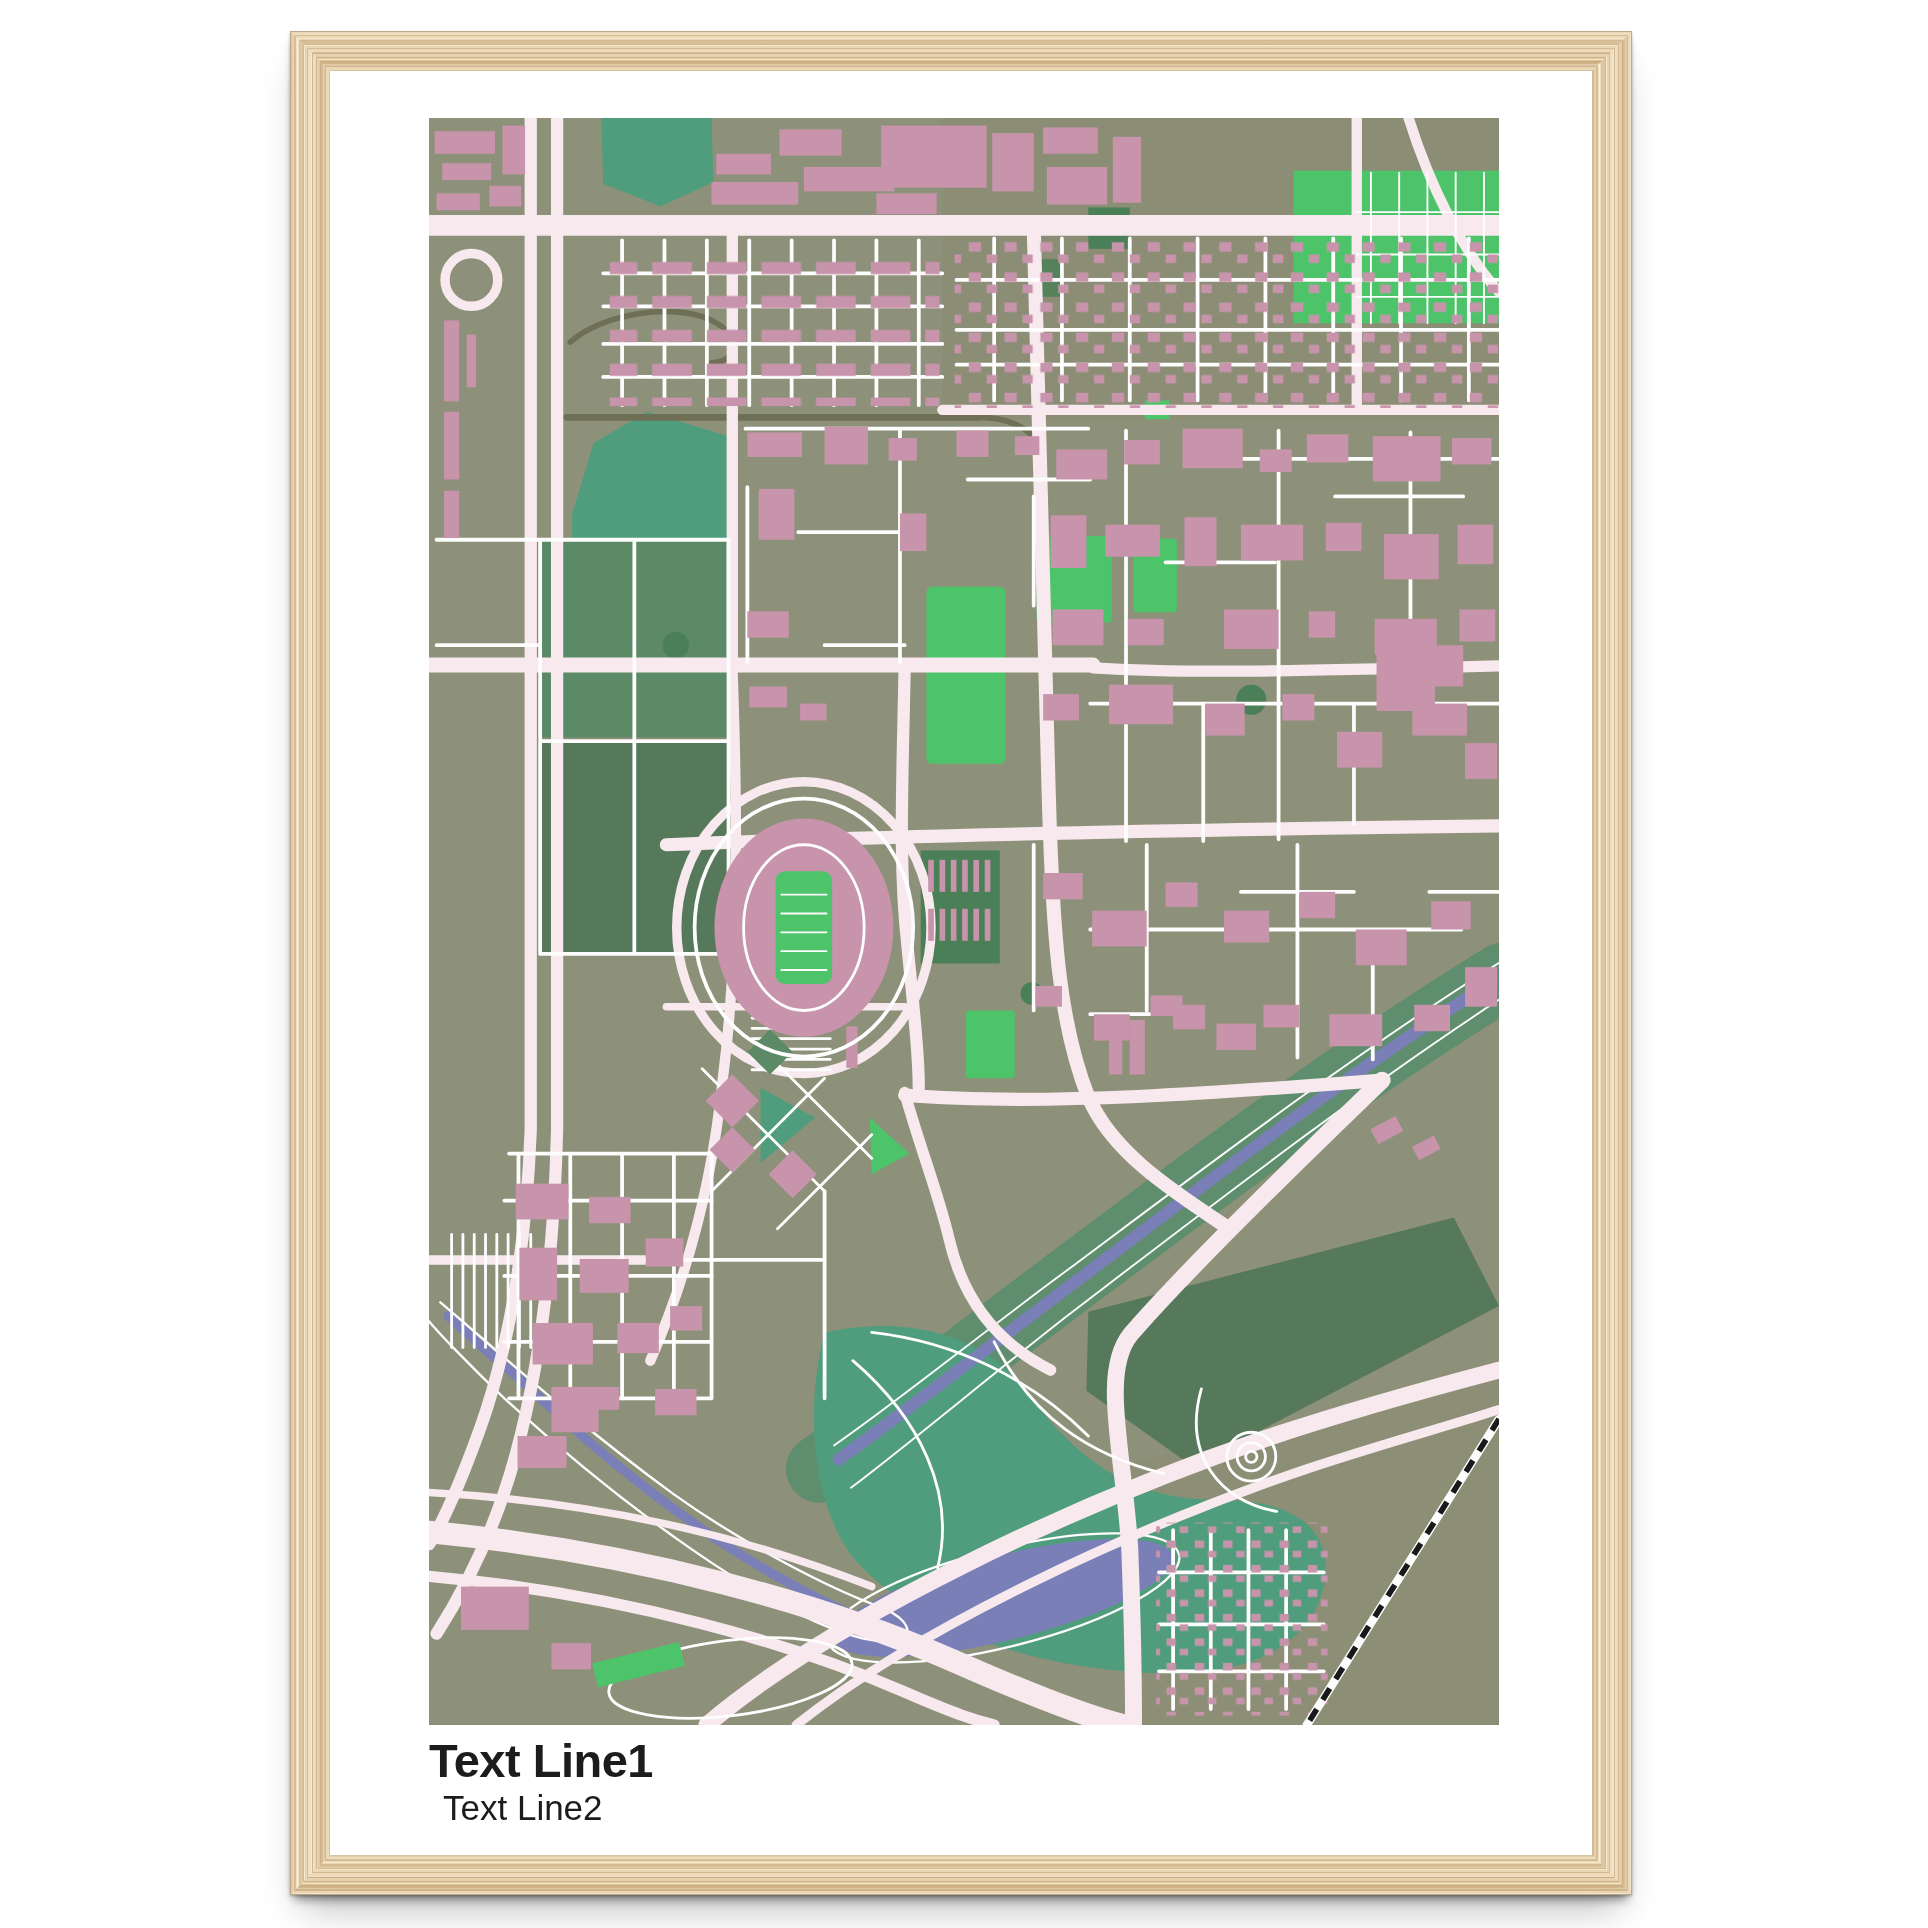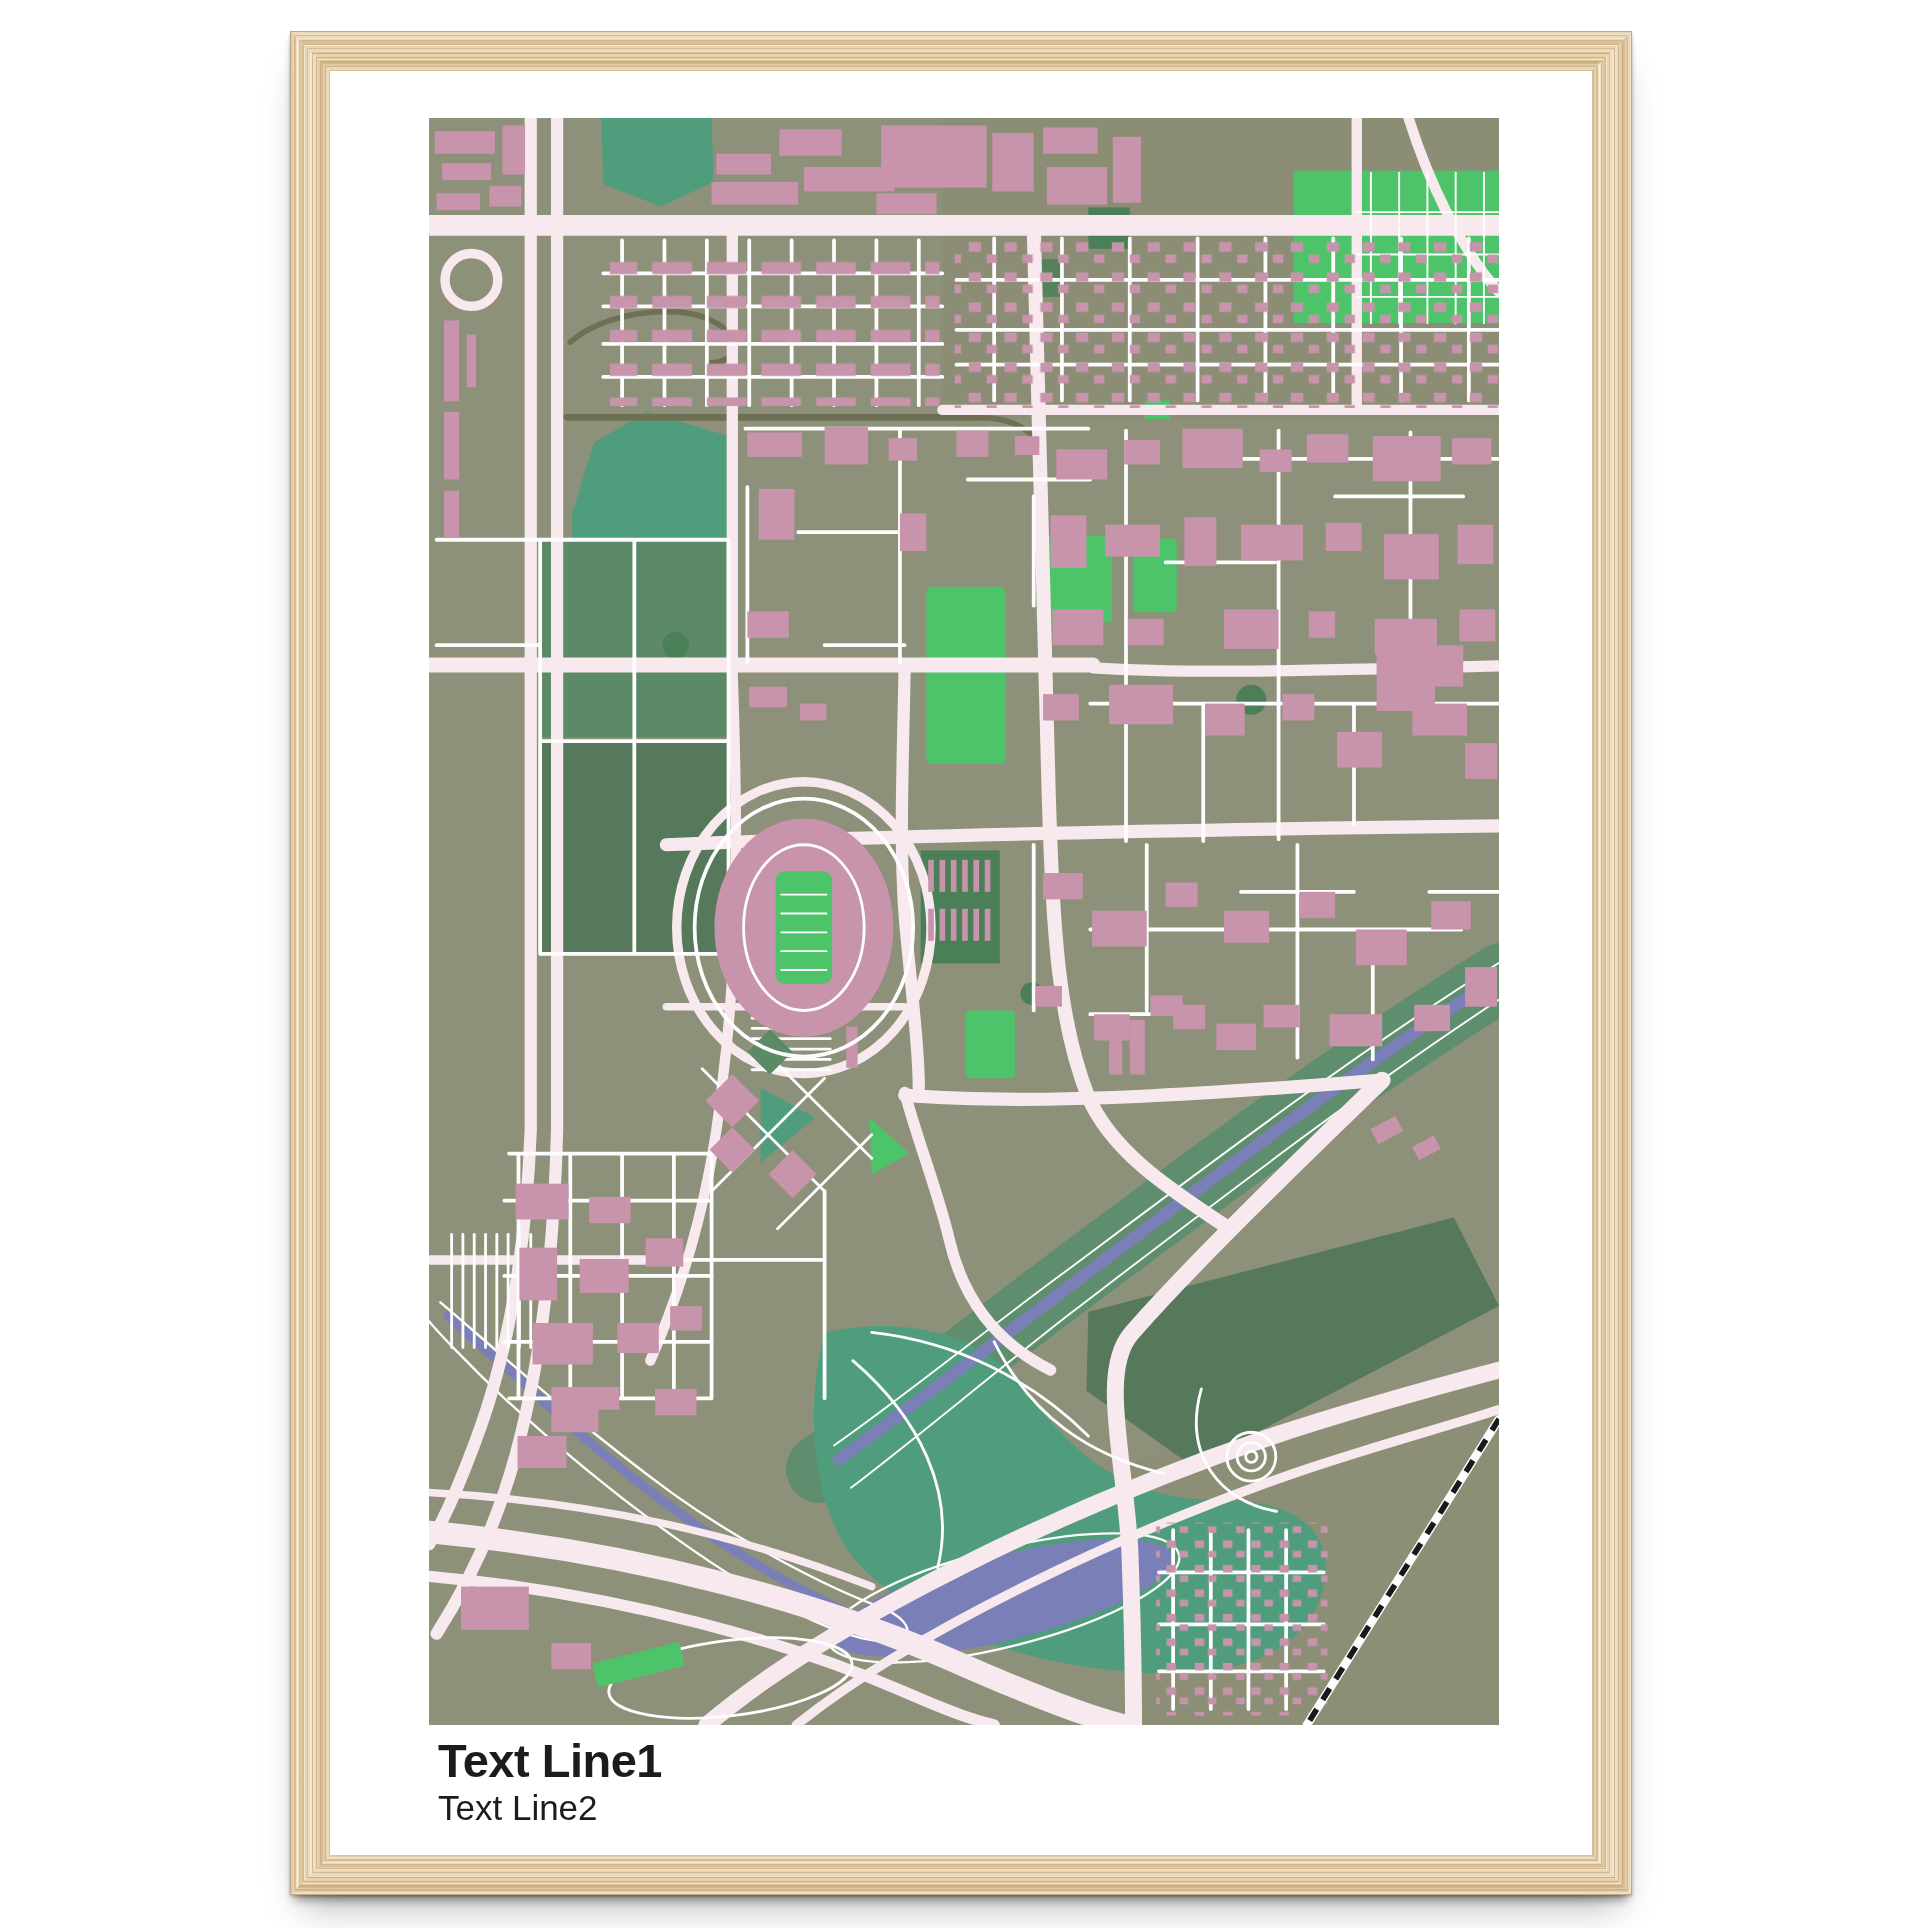--- a/index.html
+++ b/index.html
@@ -47,23 +47,23 @@
   .rail.top{top:0;clip-path:polygon(0 0,100% 0,calc(100% - 40px) 100%,40px 100%);}
   .rail.bottom{bottom:0;clip-path:polygon(40px 0,calc(100% - 40px) 0,100% 100%,0 100%);}
   .rail.left{left:0;clip-path:polygon(0 0,100% 40px,100% calc(100% - 40px),0 100%);}
   .rail.right{right:0;clip-path:polygon(0 40px,100% 0,100% 100%,0 calc(100% - 40px));}
   .mat{position:absolute;inset:40px;background:var(--mat-white);}
   .map-print{
     position:absolute;left:99px;top:47px;width:1070px;height:1607px;
     background:var(--map-bg);
   }
   .map-print svg{display:block;width:100%;height:100%;}
-  .caption{position:absolute;left:108px;top:1665px;color:var(--text-color);}
+  .caption{position:absolute;left:99px;top:1665px;color:var(--text-color);}
   .caption .line1{font-size:47px;font-weight:700;line-height:1.06;letter-spacing:-0.5px;}
-  .caption .line2{font-size:35px;font-weight:400;margin-top:3.8px;line-height:1.05;}
+  .caption .line2{font-size:35px;font-weight:400;margin-top:3.8px;line-height:1.05;margin-left:14px;}
 
   
   .mbg{fill:var(--map-bg)}
   .tintD{fill:var(--map-bg-dark)}
   .rd{stroke:var(--road-major);fill:none;stroke-linecap:round}
   .rw{stroke:var(--road-minor);fill:none;stroke-linecap:round;stroke-linejoin:round}
   .rdk{stroke:var(--road-dark);fill:none;stroke-linecap:round}
   .bld{fill:var(--building-pink)}
   .gB{fill:var(--green-bright)}
   .gT{fill:var(--green-teal)}

